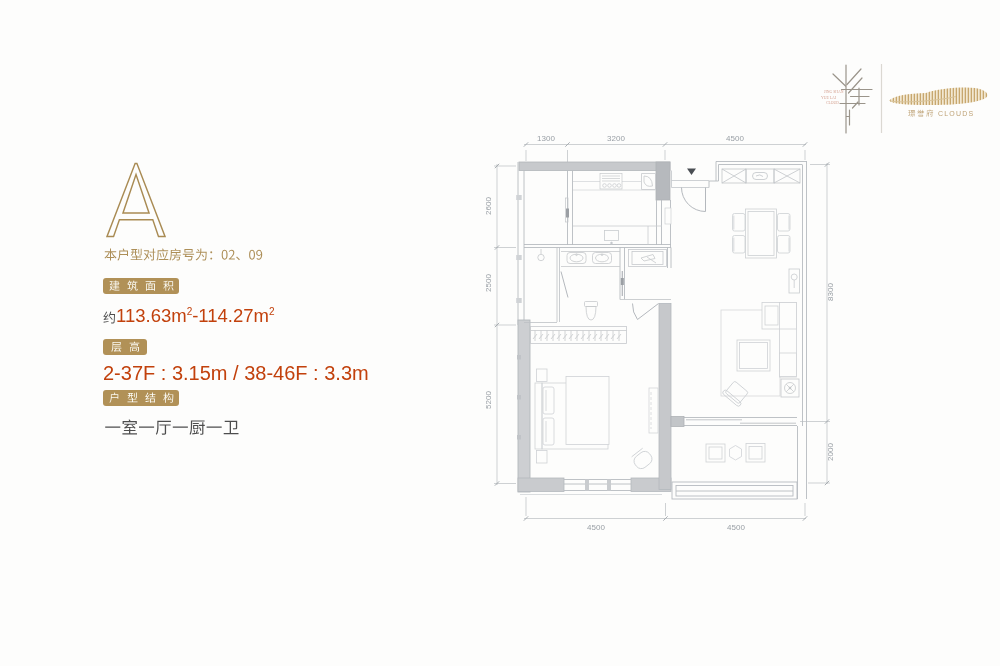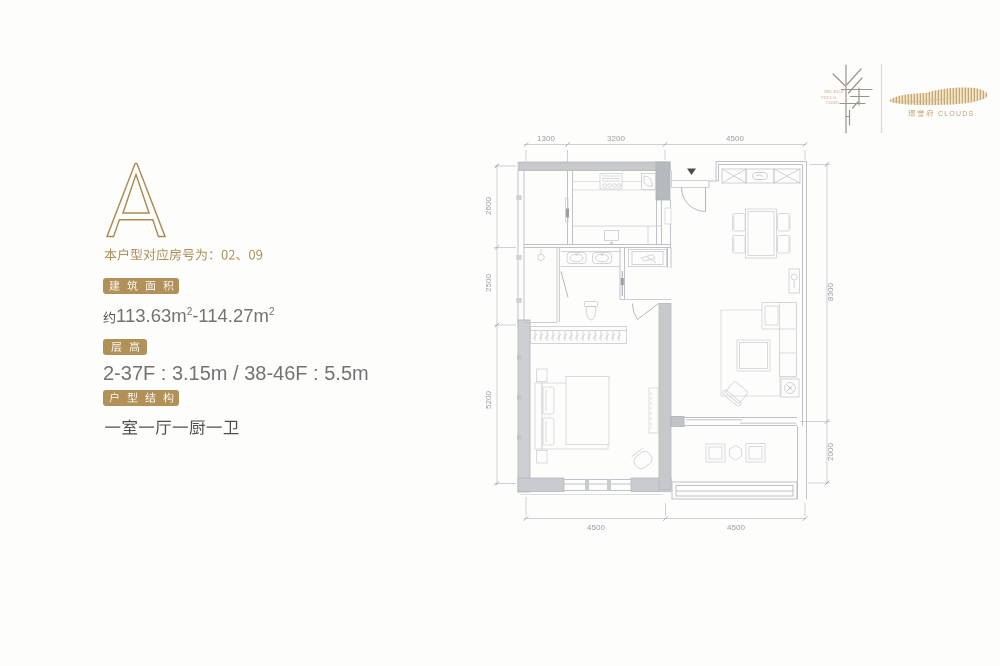--- a/index.html
+++ b/index.html
@@ -2,39 +2,39 @@
 <html><head>
 <meta charset="utf-8">
 <style>
   html,body{margin:0;padding:0;}
   body{width:1000px;height:666px;background:#fdfdfc;position:relative;overflow:hidden;
        font-family:"Liberation Sans", sans-serif;}
   .abs{position:absolute;}
   .badge{position:absolute;background:#b19157;color:#fdfdf8;border-radius:3px;
          font-size:11px;font-weight:bold;letter-spacing:3px;text-align:center;
          line-height:16px;height:16px;}
-  .dark{color:#737373;}
+  .dark{color:#c2410c;}
 </style>
 </head>
 <body>
 
 <svg class="abs" style="left:95px;top:155px" width="90" height="95" viewBox="0 0 90 95">
   <g fill="none" stroke="#a98b53" stroke-width="1.6" transform="translate(4.2 0) scale(0.898 1)">
     <path d="M40,8.5 L42,8.5 L73.3,81.5 L66,81.5 L59.7,64.8 L22.5,64.8 L16,81.5 L8.7,81.5 Z"></path>
     <path d="M41,19.5 L55.5,58 L26.5,58 Z"></path>
   </g>
 </svg>
 
 <div class="badge" style="left:103px;top:278px;width:76px;"></div>
 
 <div class="abs dark" style="left:116px;top:305px;font-size:18.5px;">113.63m<sup style="font-size:10px;">2</sup>-114.27m<sup style="font-size:10px;">2</sup></div>
 
 <div class="badge" style="left:103px;top:339px;width:44px;"></div>
 
-<div class="abs dark" style="left:103px;top:362px;font-size:20px;">2-37F : 3.15m / 38-46F : 5.5m</div>
+<div class="abs dark" style="left:103px;top:362px;font-size:20px;">2-37F : 3.15m / 38-46F : 3.3m</div>
 
 <div class="badge" style="left:103px;top:390px;width:76px;"></div>
 
 <svg class="abs" style="left:0;top:0;filter:blur(0.3px)" width="1000" height="666" viewBox="0 0 1000 666">
 <defs>
 <pattern id="stripes" width="3" height="8" patternUnits="userSpaceOnUse">
   <rect width="3" height="8" fill="#f2e8d2"></rect>
   <rect x="1.7" width="1.4" height="8" fill="#c7a76e"></rect>
 </pattern>
 </defs>

